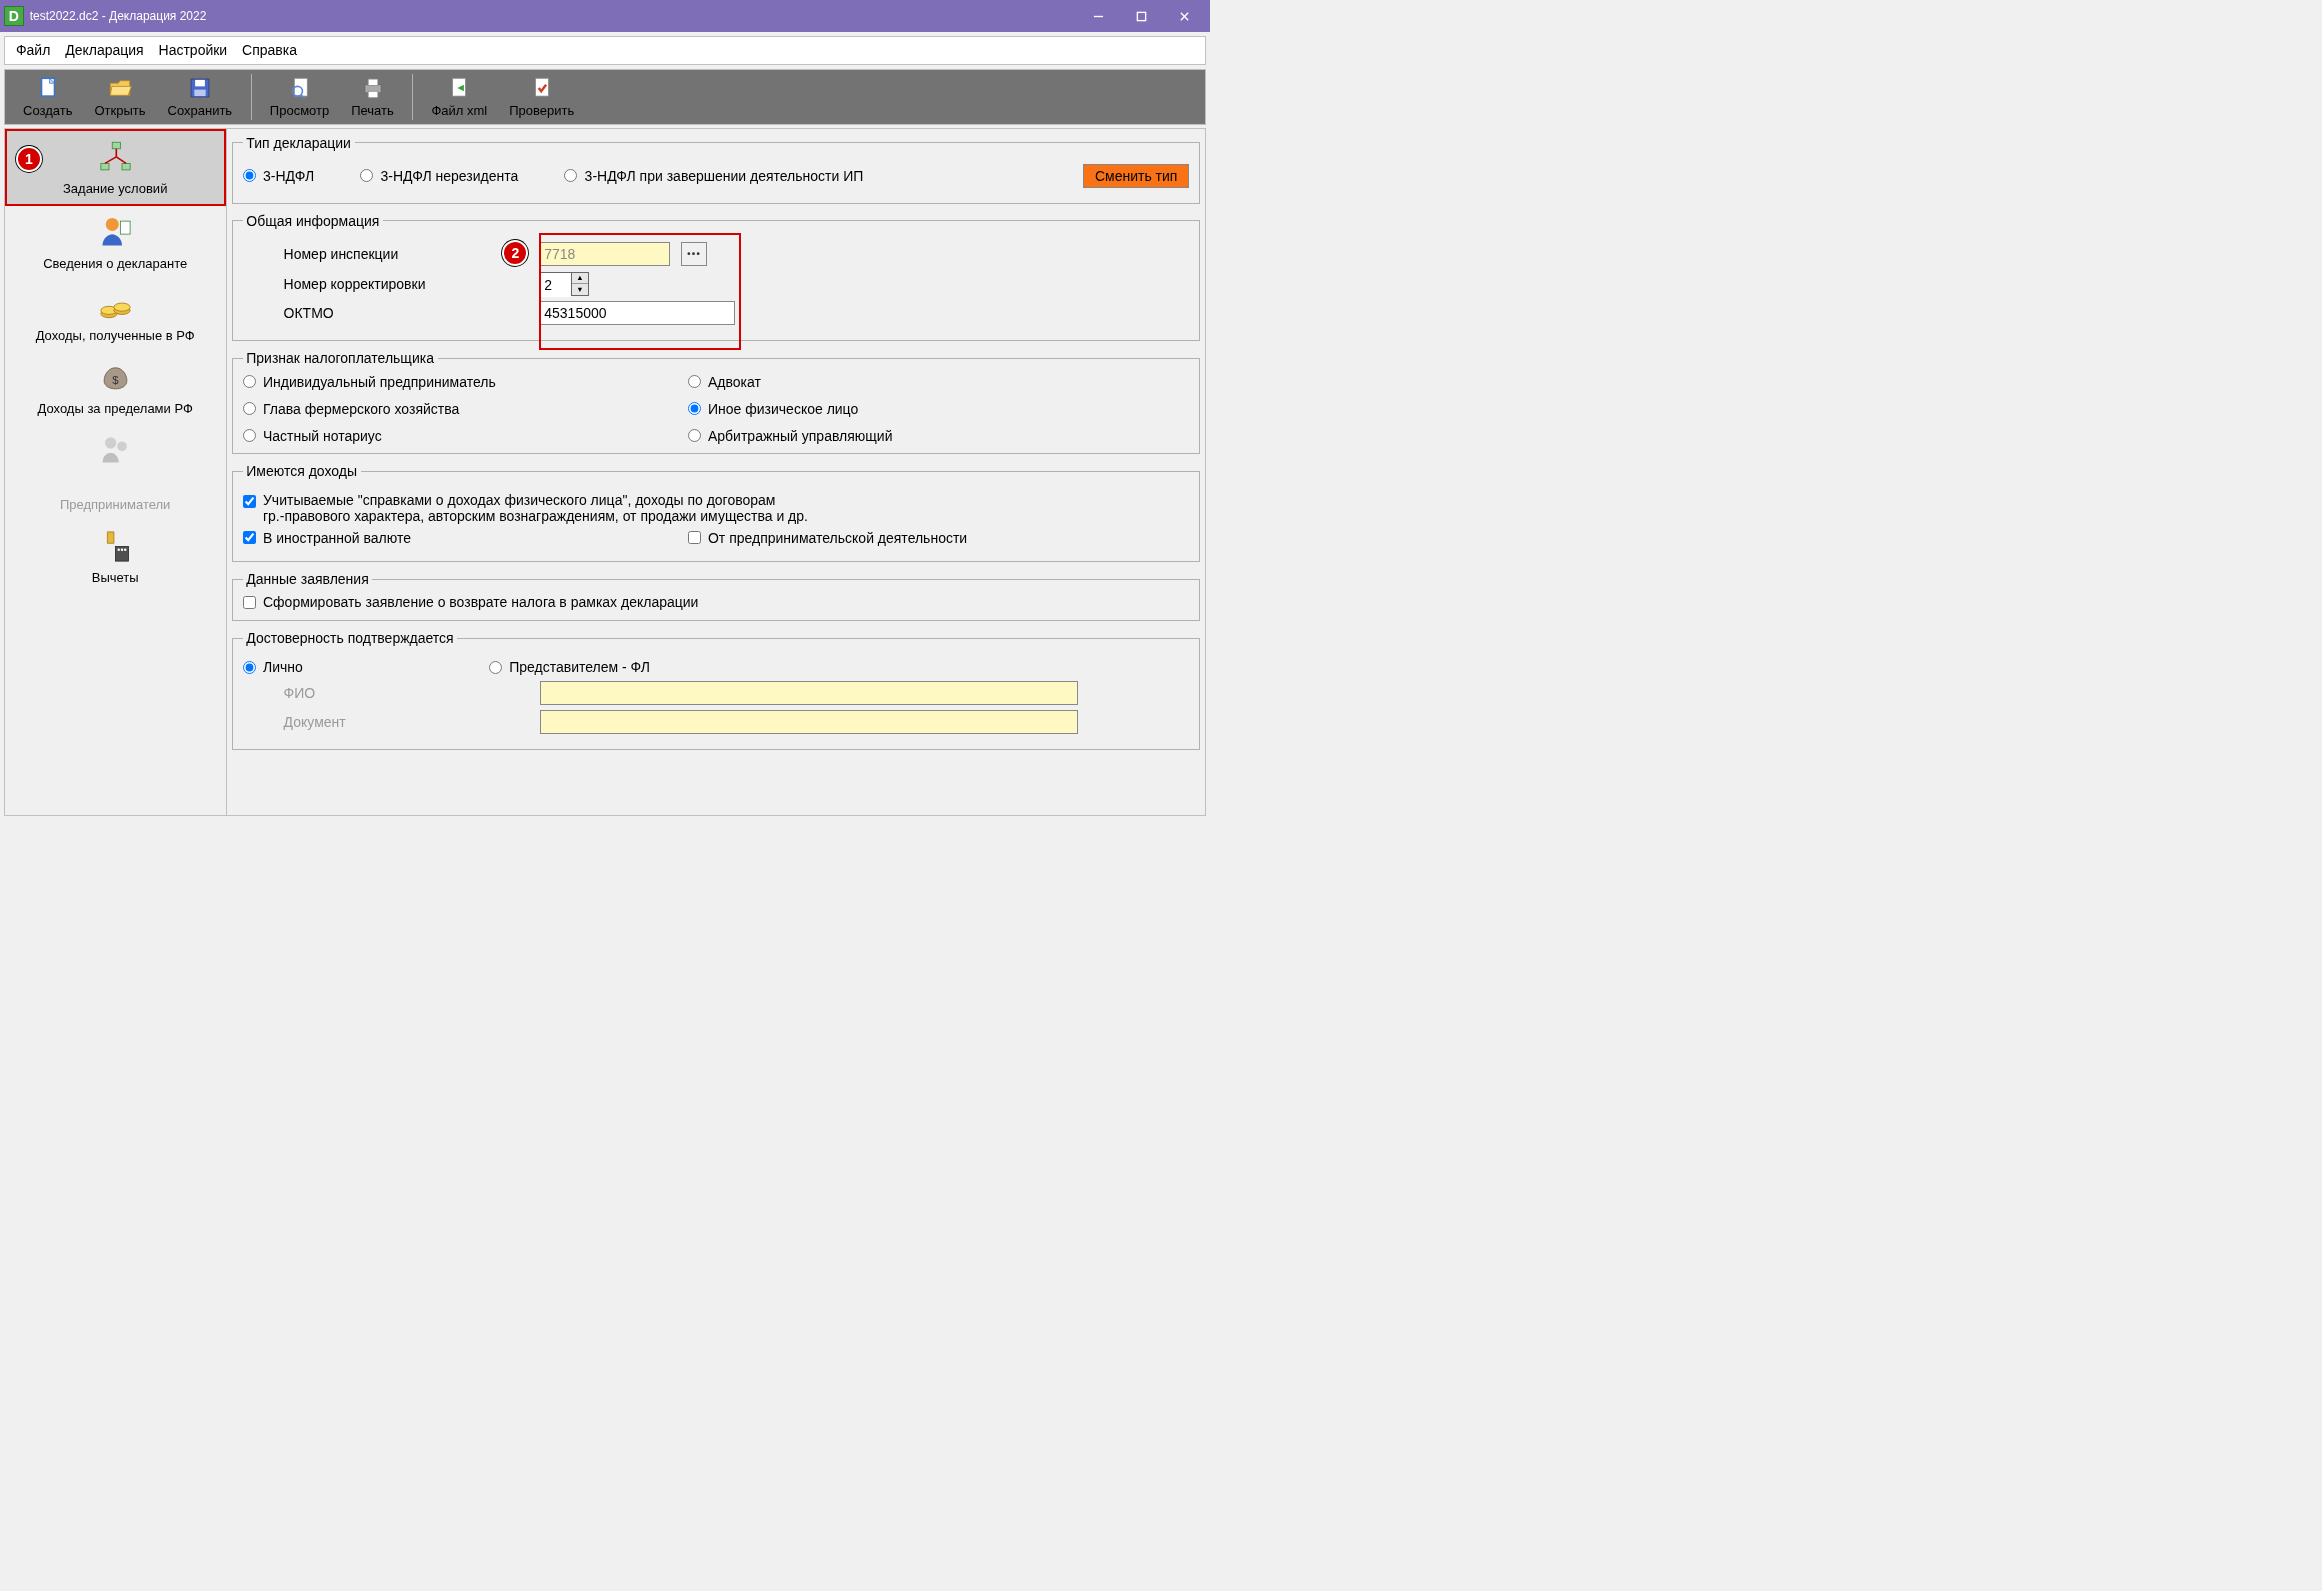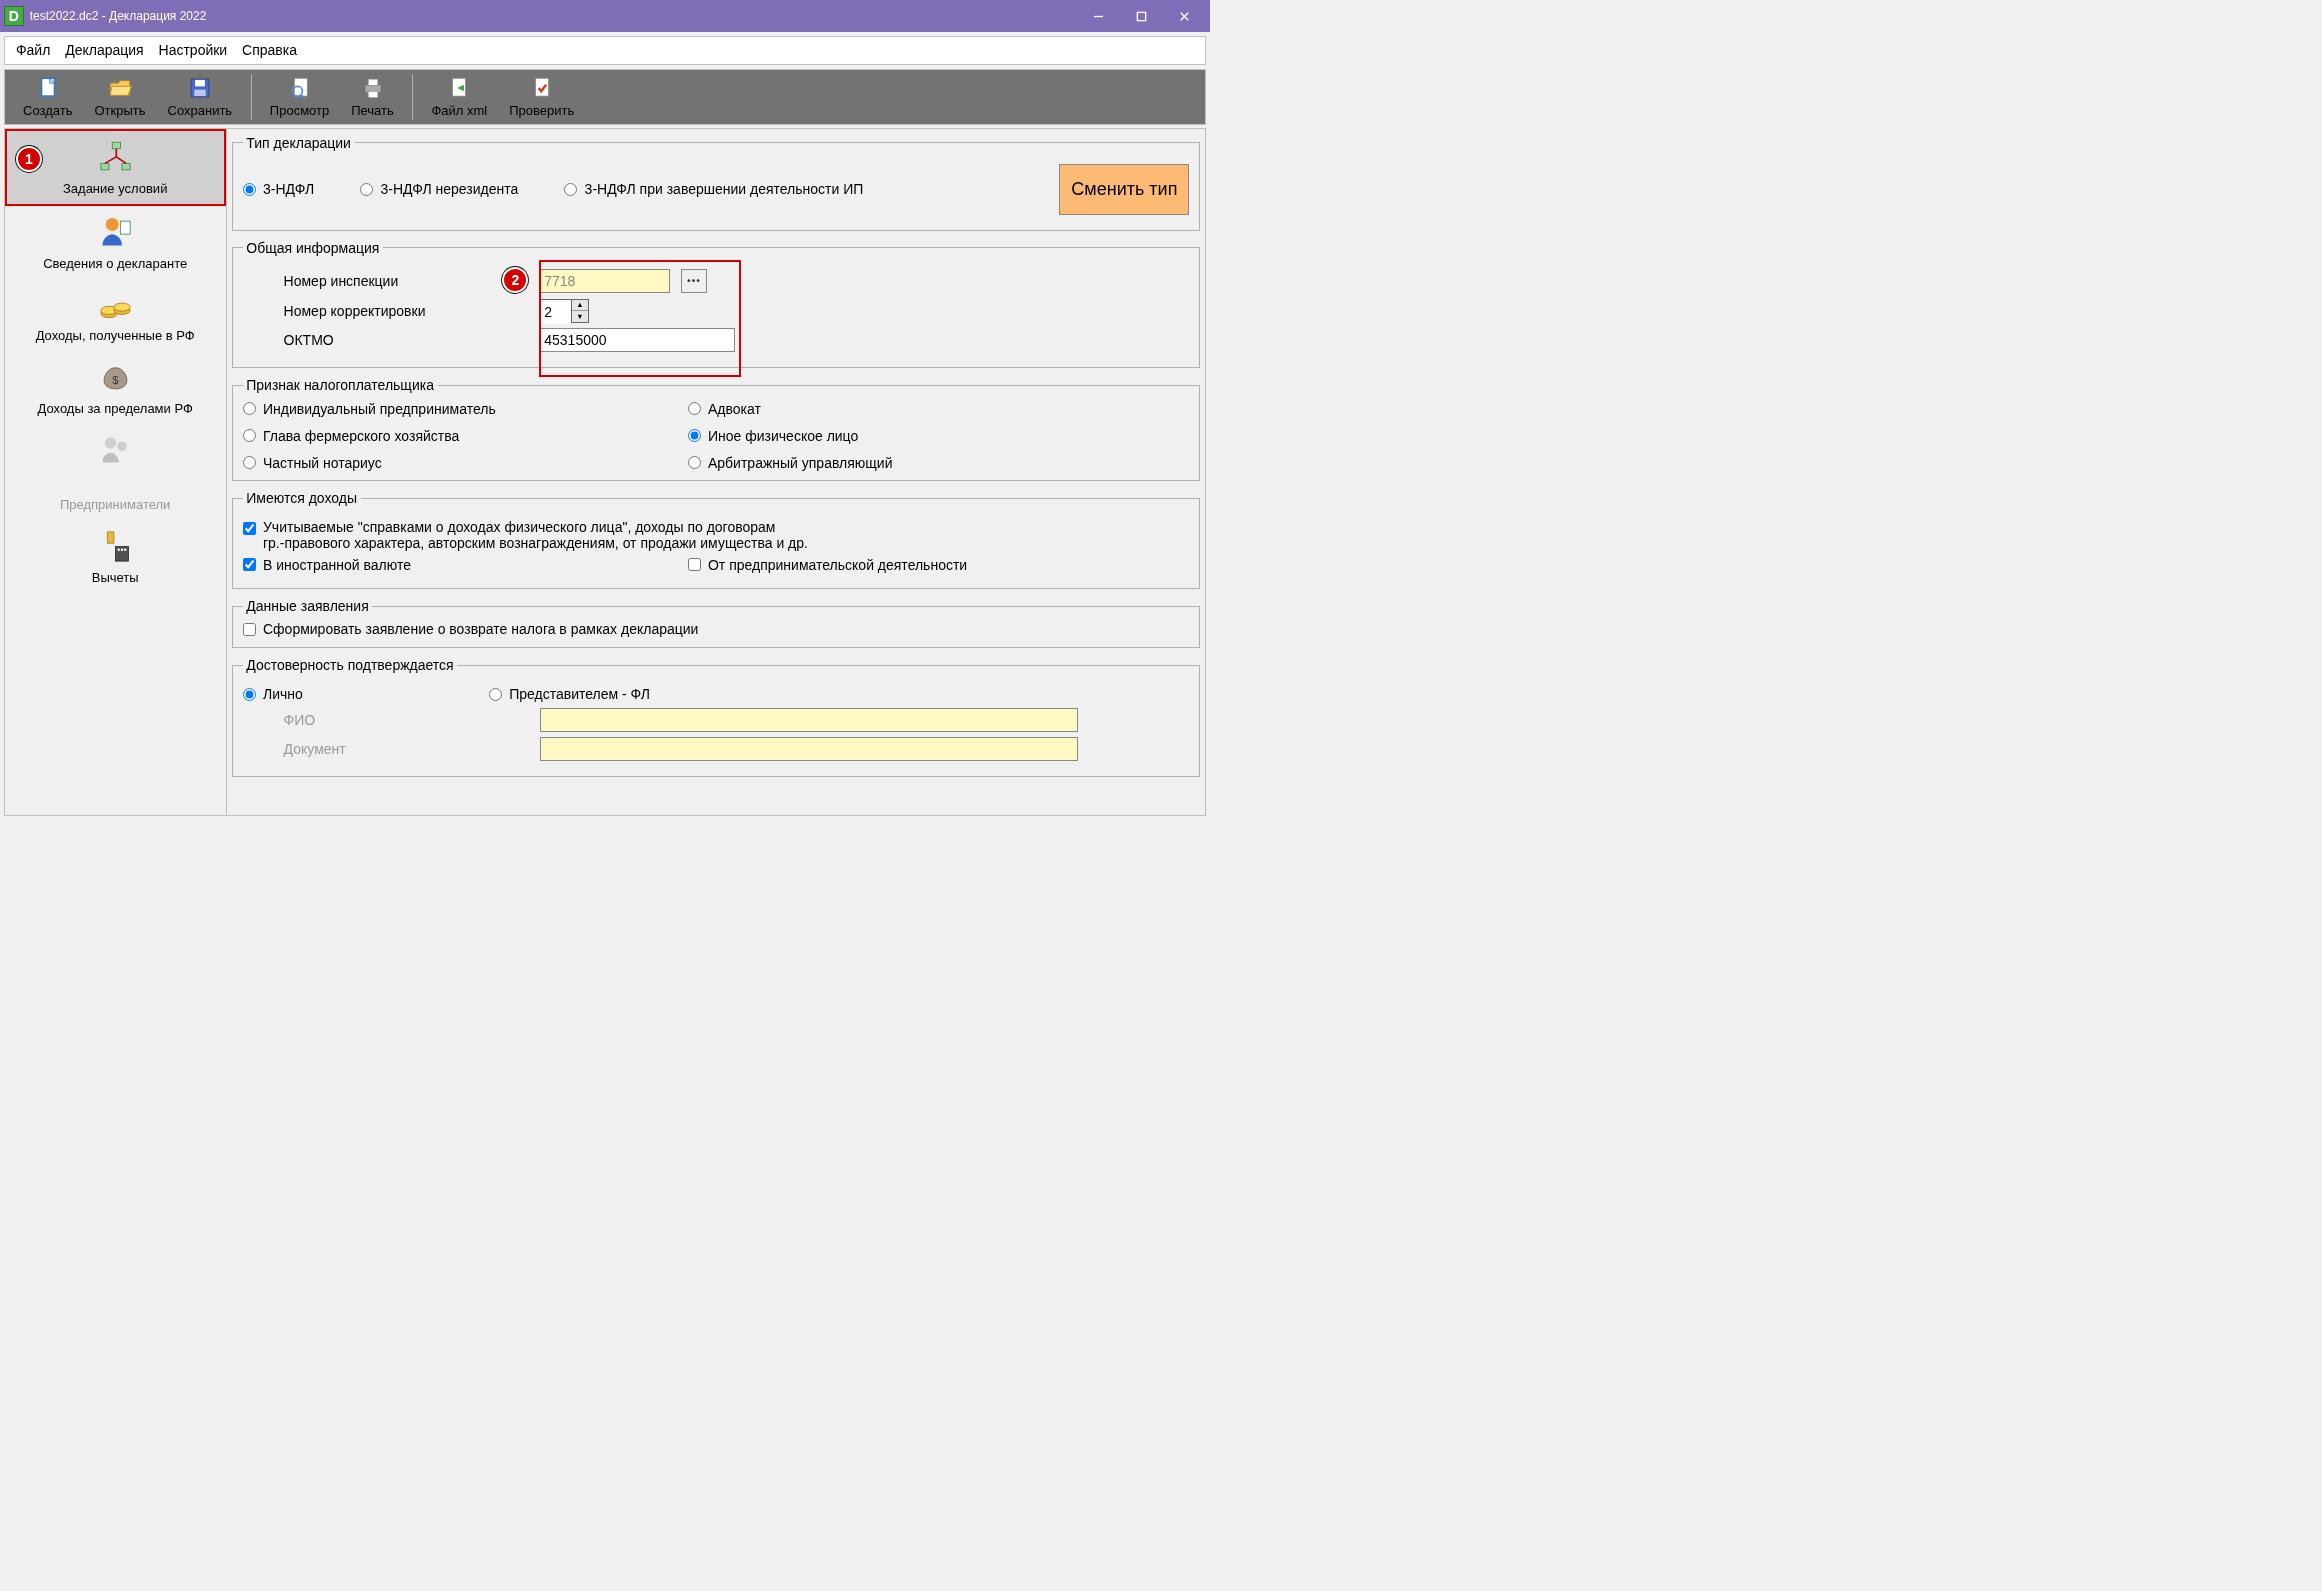--- a/index.html
+++ b/index.html
@@ -160,24 +160,24 @@
     border: 0.9px solid #888;
     background: #f0f0f0;
     display:flex;align-items:center;justify-content:center;
     cursor: pointer;
     margin-left: 11px;
     font-weight: bold;
     letter-spacing: 0.9px;
   }
   .btn {
     border: 0.9px solid #888;
-    background: #fdba74;
-    padding: 14px 11px;
-    cursor: pointer;
-    font-size: 18px;
+    background: #f97316;
+    padding: 3px 11px;
+    cursor: pointer;
+    font-size: 14px;
   }
   .cols2 { display: grid; grid-template-columns: 445px 1fr; row-gap: 11px; }
   label.opt { display: flex; align-items: center; gap: 7.4px; cursor: pointer; }
   .highlight-box {
     border: 2.8px solid #d40000;
     position: absolute;
     pointer-events: none;
   }
 </style>
 </head>

